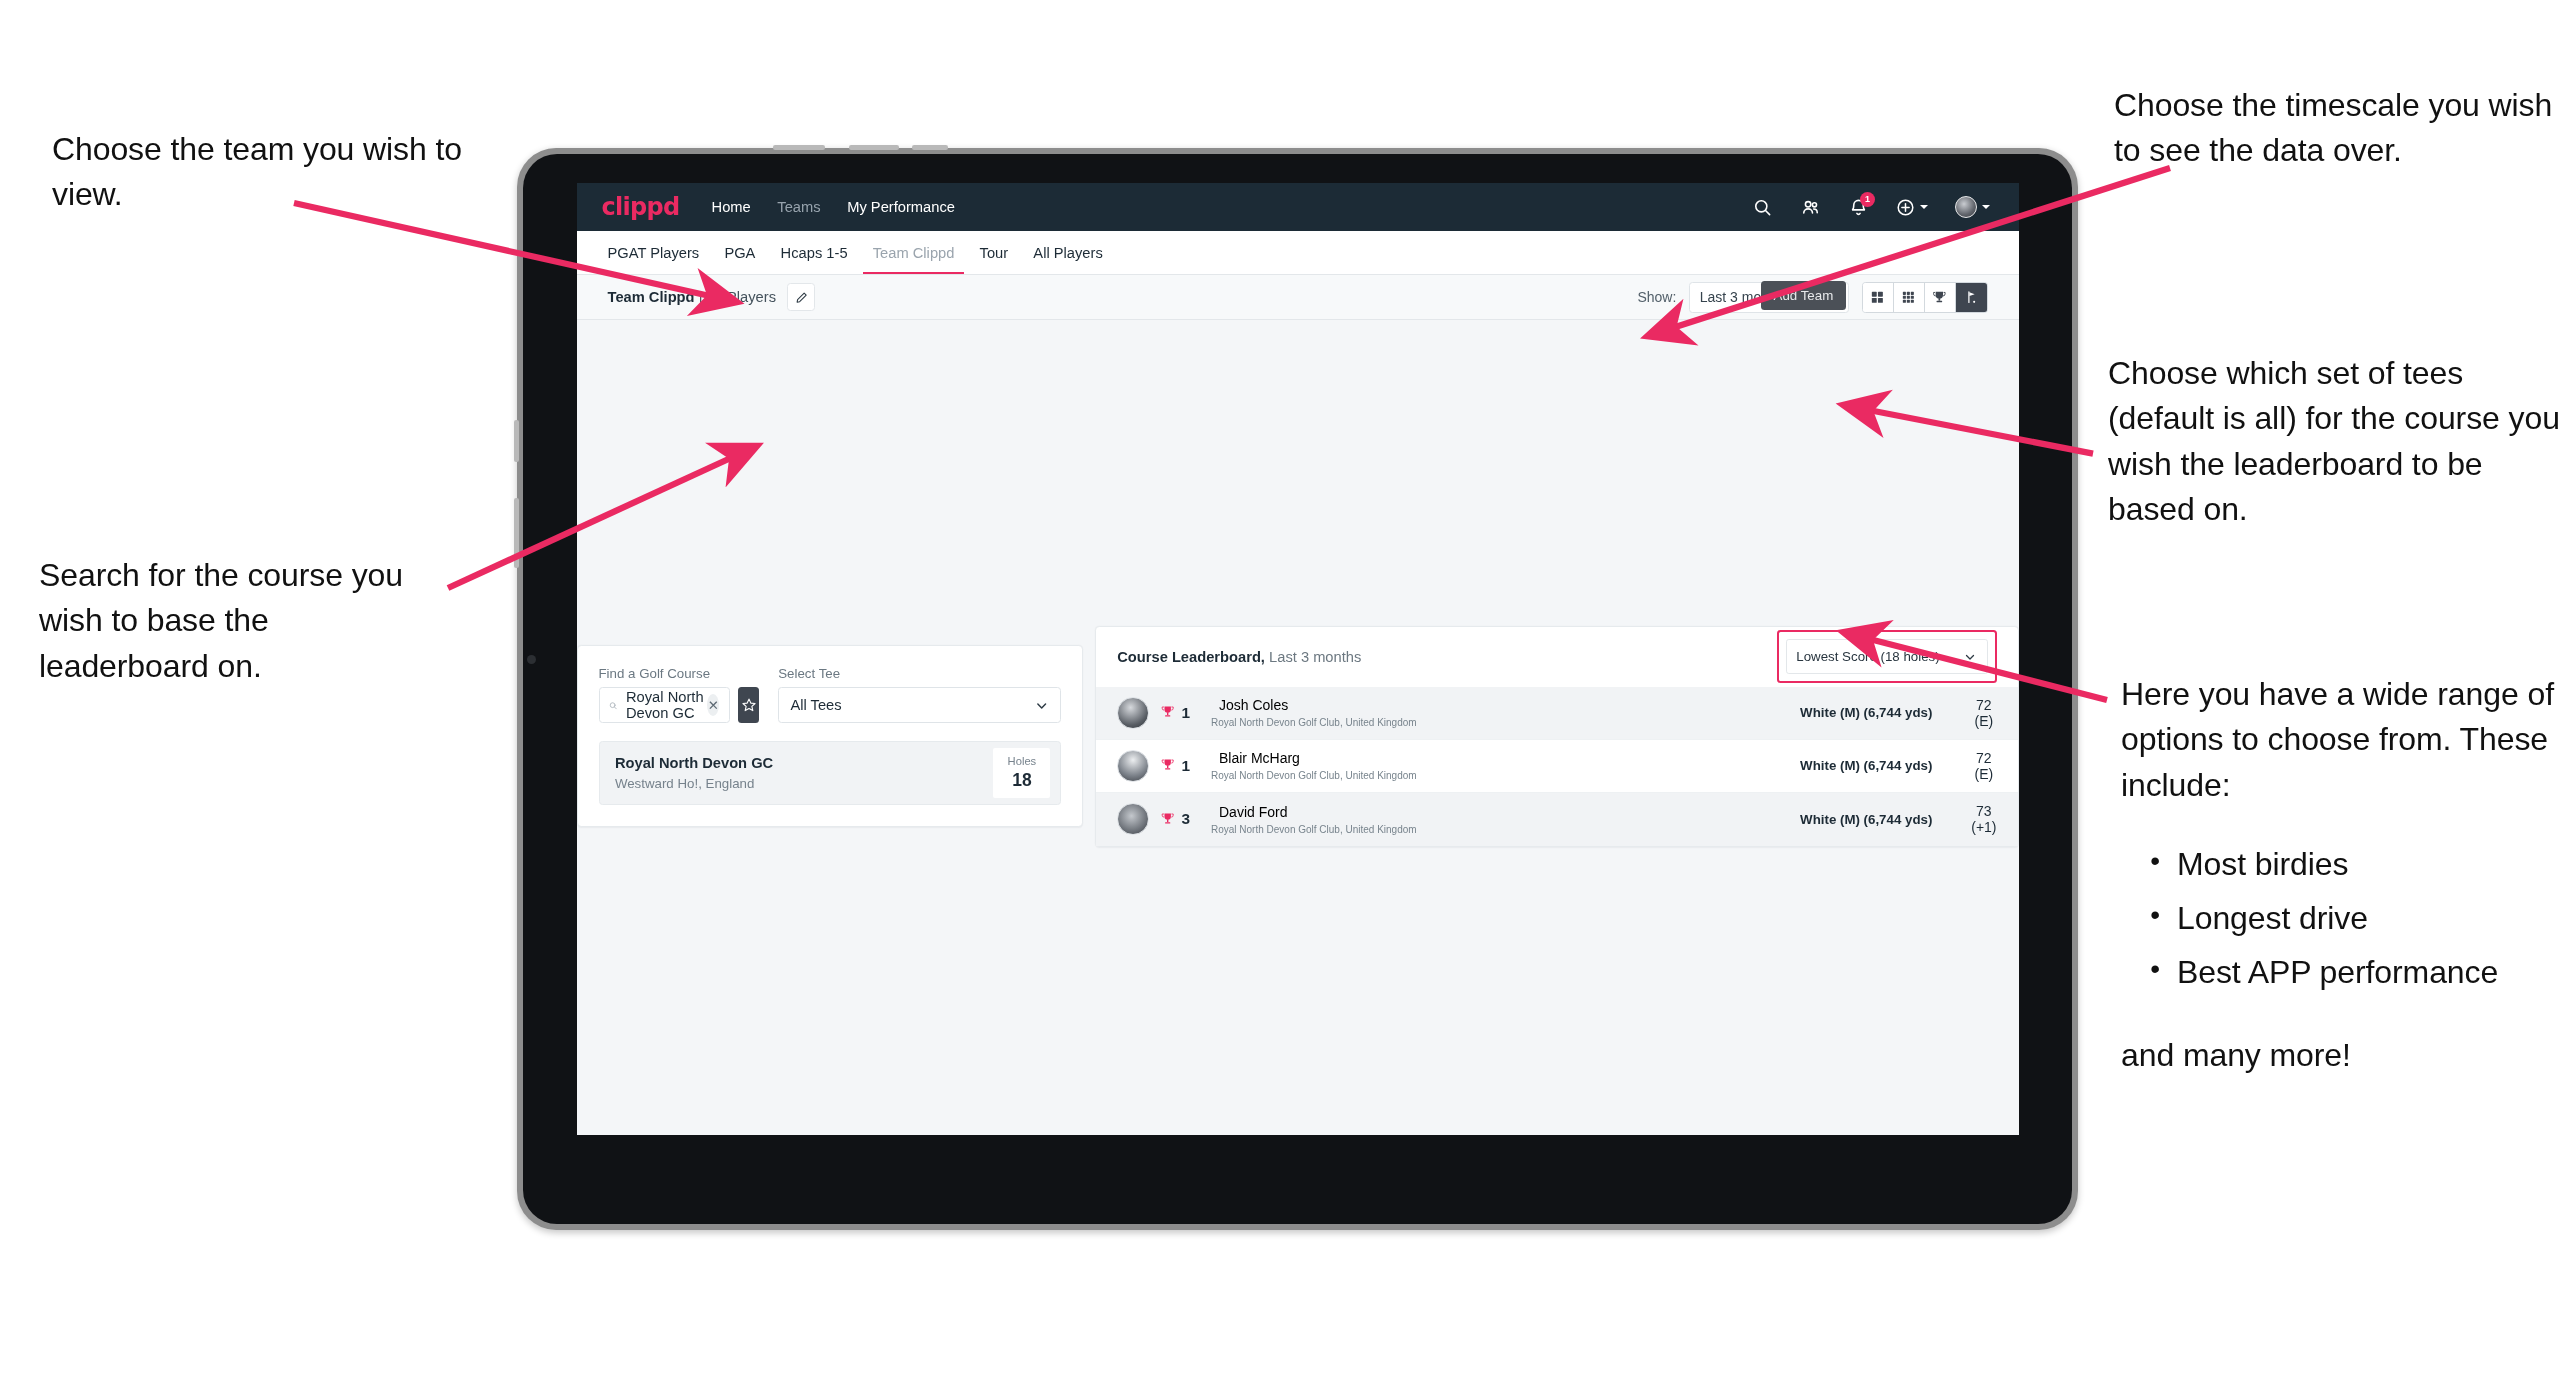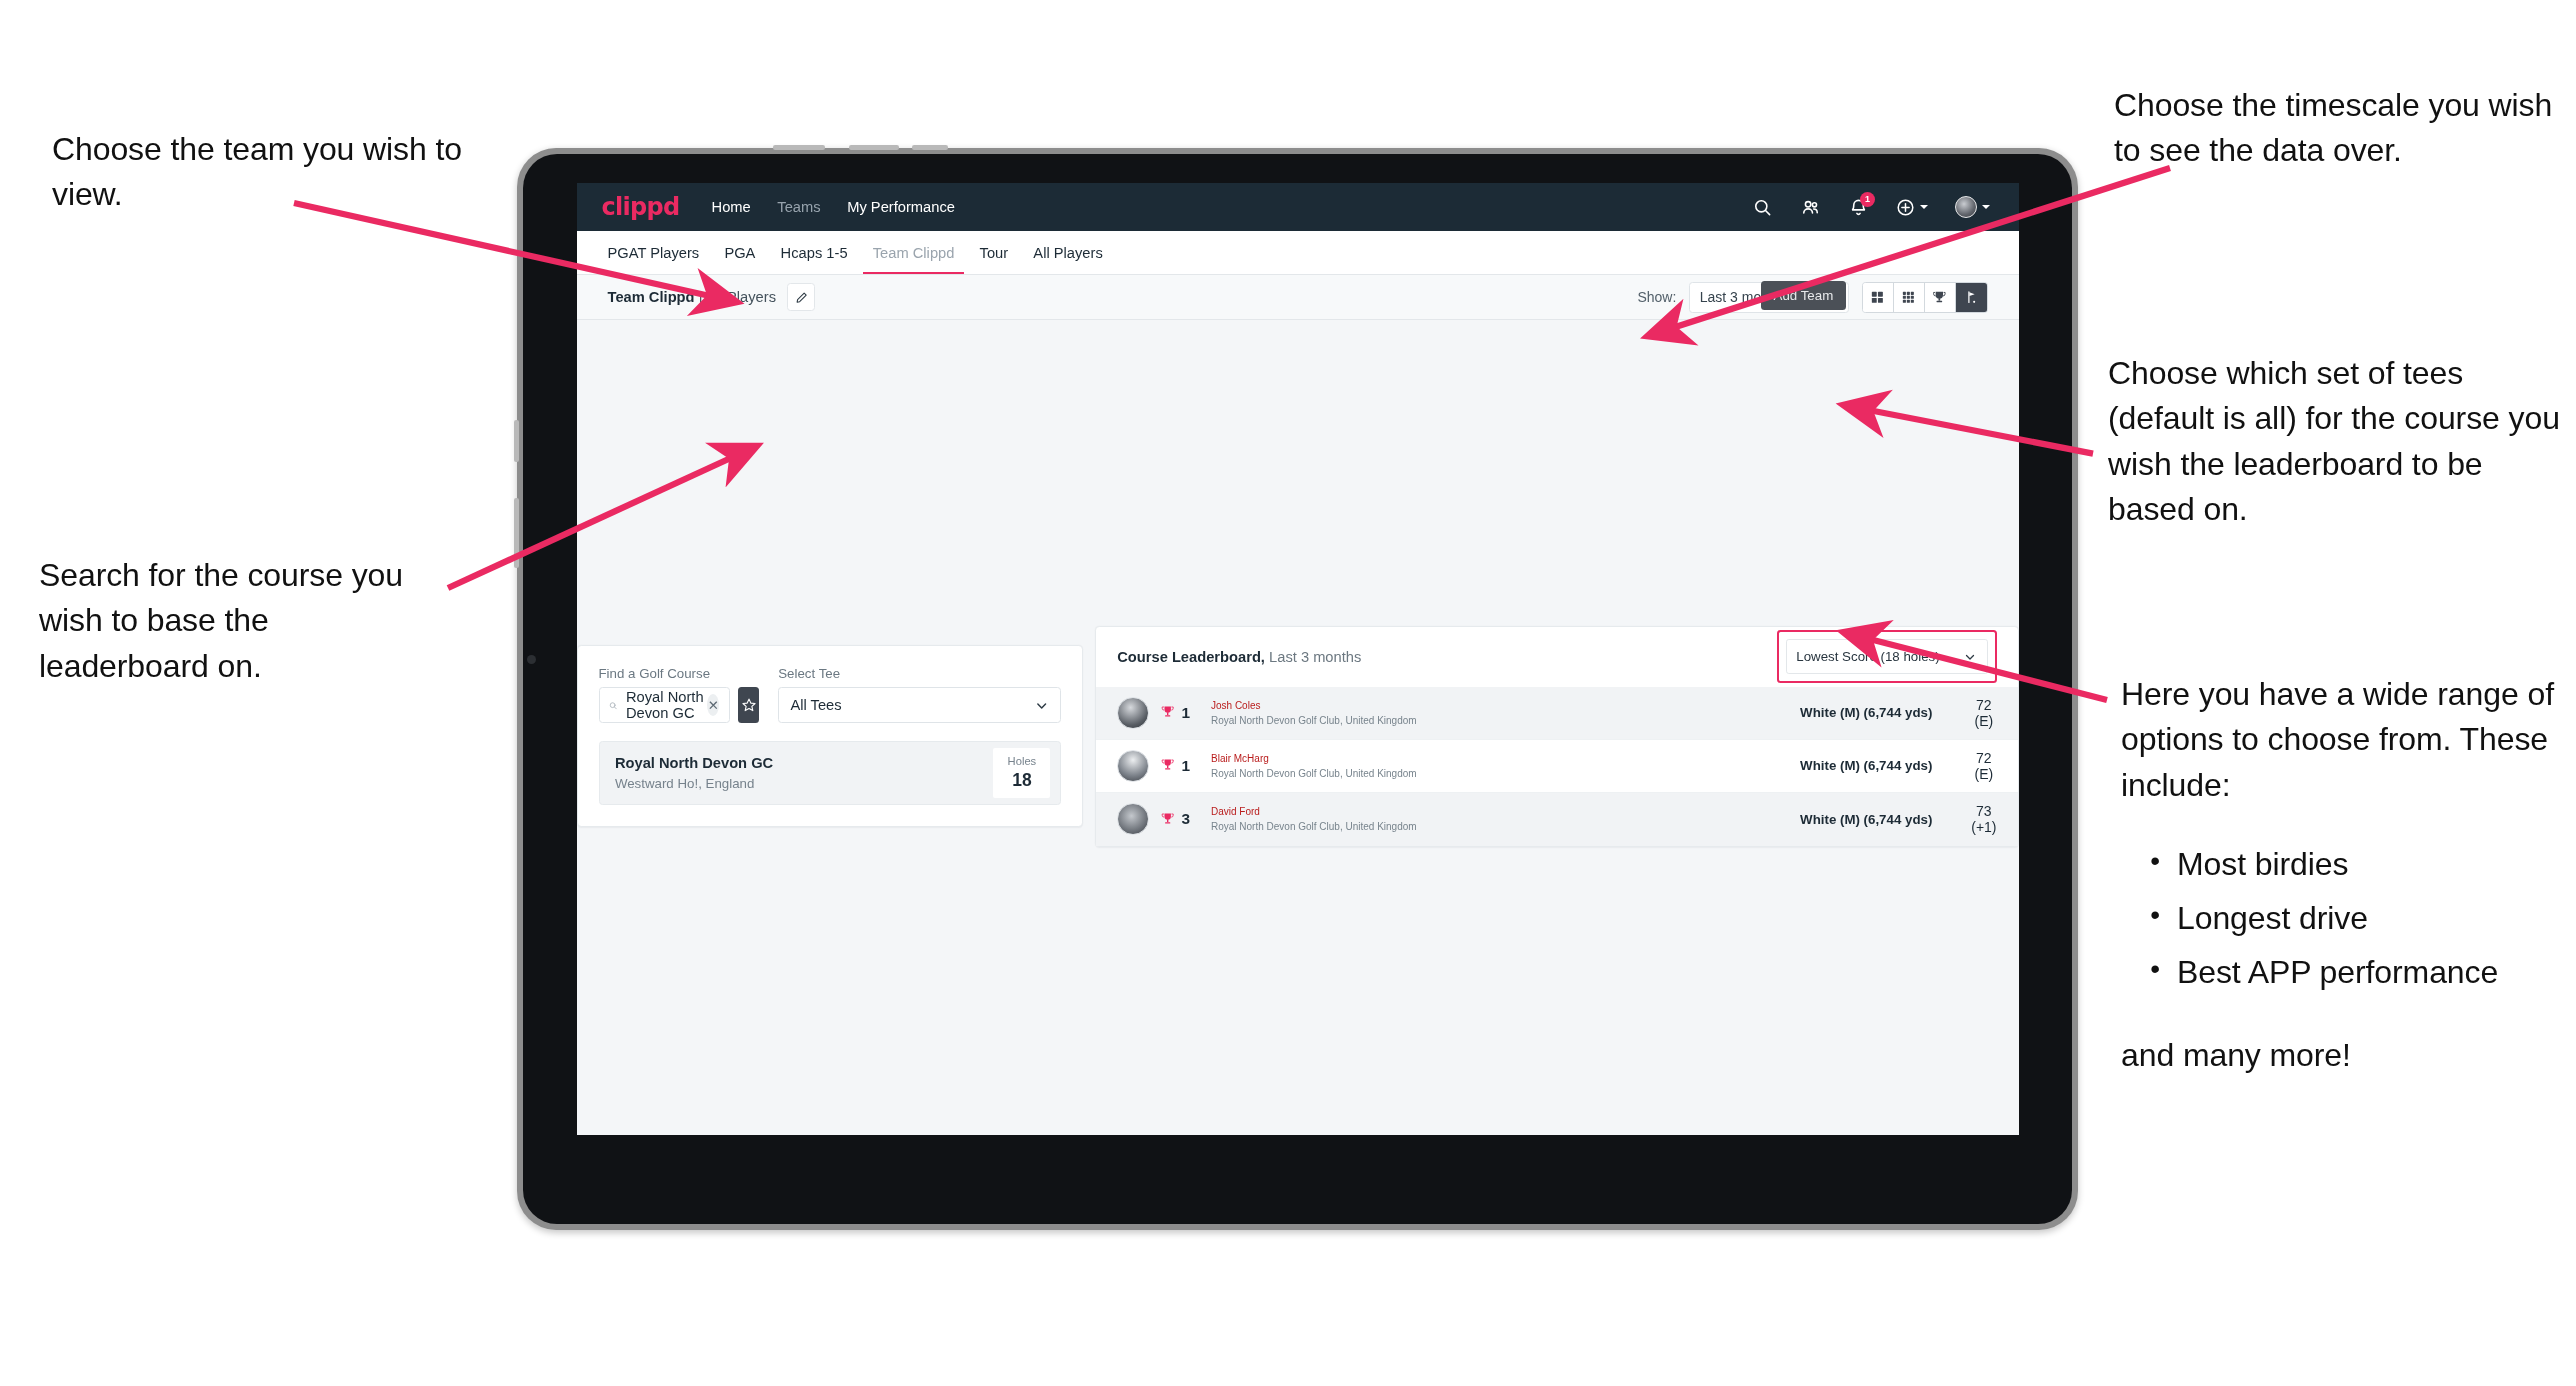--- a/index.html
+++ b/index.html
@@ -406,21 +406,21 @@
     border-radius: 50%;
     border: 1px solid #dfe3e7;
     background: radial-gradient(circle at 42% 32%, #d6d9dd, #585d64 65%, #2e3237);
     flex: 0 0 auto;
   }
   .avatar.a2 { background: radial-gradient(circle at 50% 30%, #eceef0, #7d838b 60%, #3b3f45); }
   .avatar.a3 { background: radial-gradient(circle at 45% 40%, #c4c8cd, #6c7178 62%, #373b41); }
   .trophy-mini { width: 15.4px; height: 17px; margin: 0 5.6px 0 11.2px; flex: 0 0 auto; }
   .rank-num { font-size: 15.4px; font-weight: 700; color: #1d2b36; width: 17px; }
   .pname-block { margin-left: 12.6px; }
-  .pname { font-size: 10px; color: #b91c1c; }
+  .pname { font-size: 14px; color: #000000; margin-left: 8px; }
   .pclub { font-size: 10px; color: #78848d; margin-top: 4.2px; }
   .tee-cell {
     flex: 0 0 210px;
     text-align: center;
     font-size: 13.3px;
     font-weight: 700;
     color: #1d2b36;
   }
   .score-cell {
     flex: 1 1 auto;

